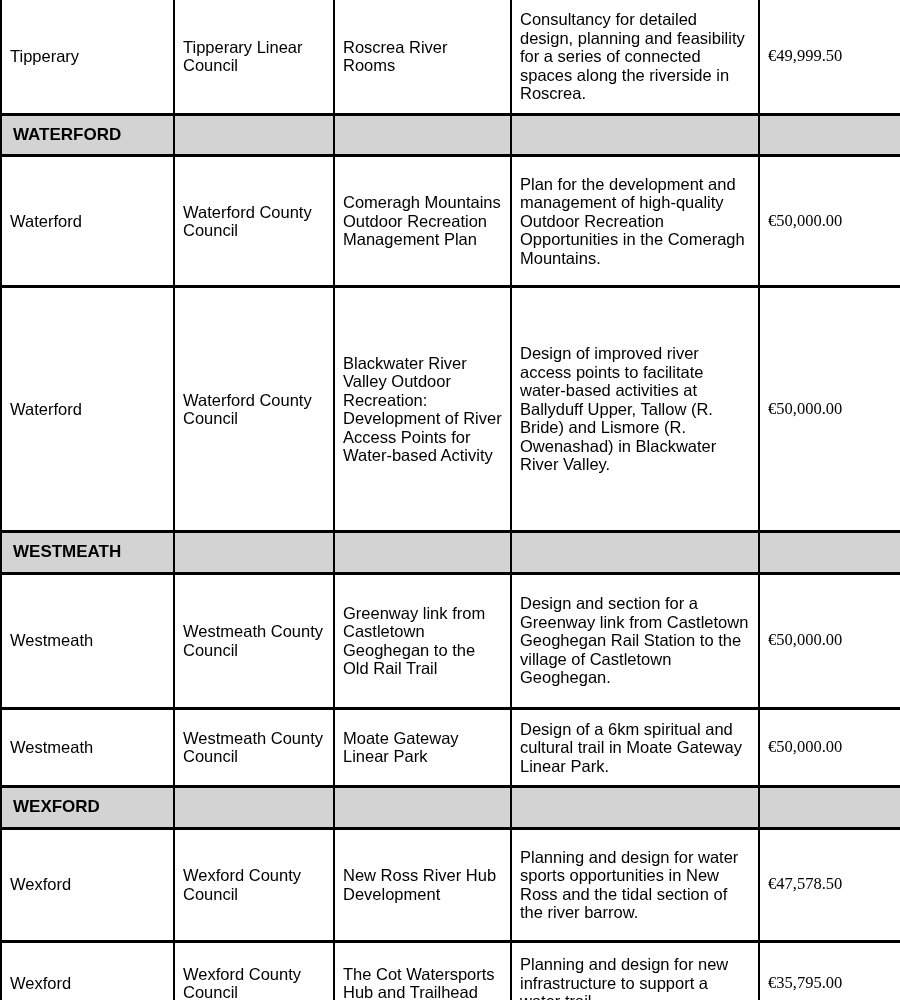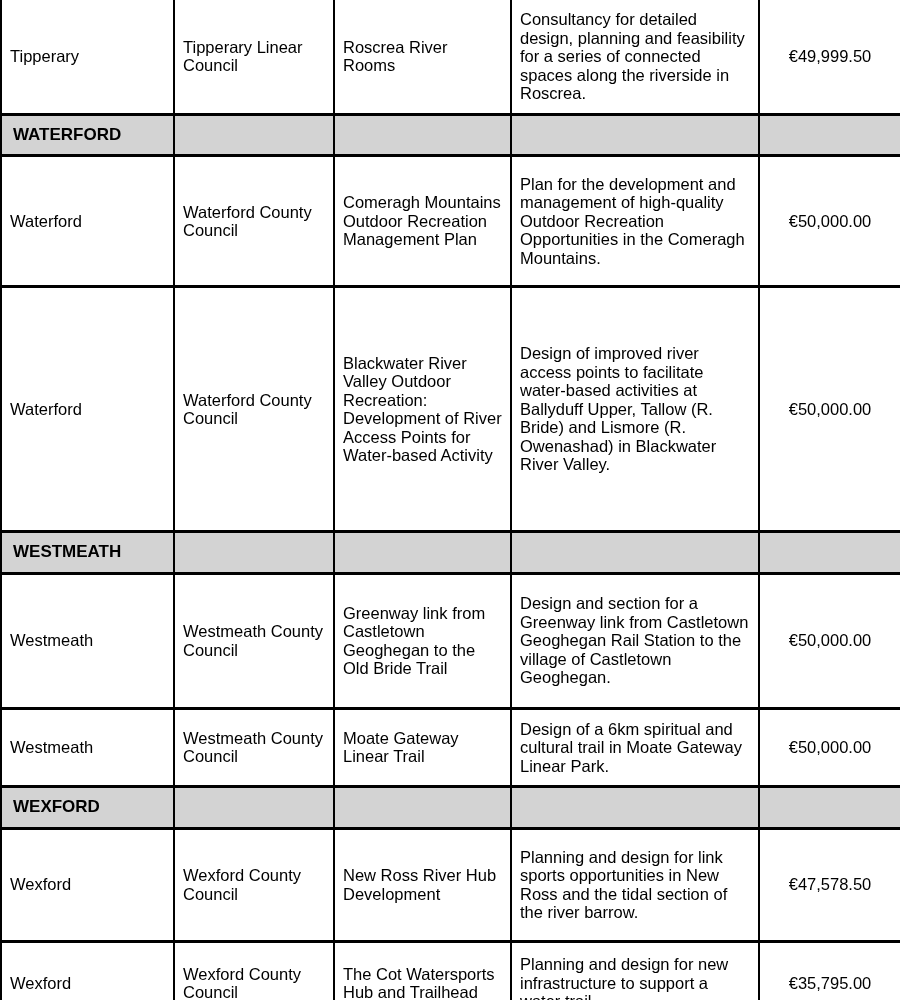--- a/index.html
+++ b/index.html
@@ -28,21 +28,21 @@
     vertical-align: middle;
     padding: 10px 8px;
     font-size: 16.5px;
     line-height: 18.5px;
     overflow: hidden;
   }
   table.grants tr:first-child td {
     border-top: none;
   }
   td.c-county   { padding-left: 11px; }
-  td.c-amount   { text-align: center; padding-left: 4px; padding-right: 4px; }
+  td.c-amount   { text-align: left; padding-left: 4px; padding-right: 4px; font-family: Liberation Serif, serif; }
   tr.section-row td {
     font-weight: bold;
     font-size: 17px;
     padding-left: 11px;
   }
 </style>
 </head>
 <body>
 
 <div id="page">
@@ -86,43 +86,43 @@
         <tr class="section-row" style="height: 24px;">
           <td style="background: rgb(211, 211, 211);">WESTMEATH</td>
           <td style="background: rgb(211, 211, 211);"></td>
           <td style="background: rgb(211, 211, 211);"></td>
           <td style="background: rgb(211, 211, 211);"></td>
           <td style="background: rgb(211, 211, 211);"></td>
         </tr>
         <tr style="height: 135px;">
           <td class="c-county">Westmeath</td>
           <td class="c-council">Westmeath County Council</td>
-          <td class="c-project">Greenway link from Castletown Geoghegan to the Old Bride Trail</td>
+          <td class="c-project">Greenway link from Castletown Geoghegan to the Old Rail Trail</td>
           <td class="c-description">Design and section for a Greenway link from Castletown Geoghegan Rail Station to the village of Castletown Geoghegan.</td>
           <td class="c-amount">€50,000.00</td>
         </tr>
         <tr style="height: 76px;">
           <td class="c-county">Westmeath</td>
           <td class="c-council">Westmeath County Council</td>
-          <td class="c-project">Moate Gateway Linear Trail</td>
+          <td class="c-project">Moate Gateway Linear Park</td>
           <td class="c-description">Design of a 6km spiritual and cultural trail in Moate Gateway Linear Park.</td>
           <td class="c-amount">€50,000.00</td>
         </tr>
         <tr class="section-row" style="height: 27px;">
           <td style="background: rgb(211, 211, 211);">WEXFORD</td>
           <td style="background: rgb(211, 211, 211);"></td>
           <td style="background: rgb(211, 211, 211);"></td>
           <td style="background: rgb(211, 211, 211);"></td>
           <td style="background: rgb(211, 211, 211);"></td>
         </tr>
         <tr style="height: 113px;">
           <td class="c-county">Wexford</td>
           <td class="c-council">Wexford County Council</td>
           <td class="c-project">New Ross River Hub Development</td>
-          <td class="c-description">Planning and design for link sports opportunities in New Ross and the tidal section of the river barrow.</td>
+          <td class="c-description">Planning and design for water sports opportunities in New Ross and the tidal section of the river barrow.</td>
           <td class="c-amount">€47,578.50</td>
         </tr>
         <tr style="height: 84px;">
           <td class="c-county">Wexford</td>
           <td class="c-council">Wexford County Council</td>
           <td class="c-project">The Cot Watersports Hub and Trailhead</td>
           <td class="c-description">Planning and design for new infrastructure to support a water trail.</td>
           <td class="c-amount">€35,795.00</td>
         </tr>
       </tbody>

